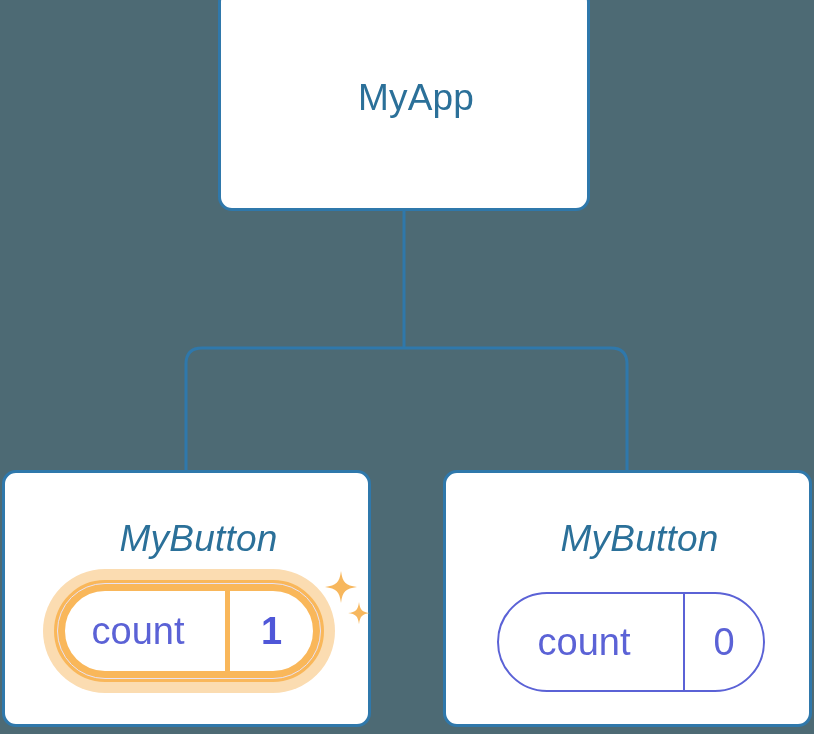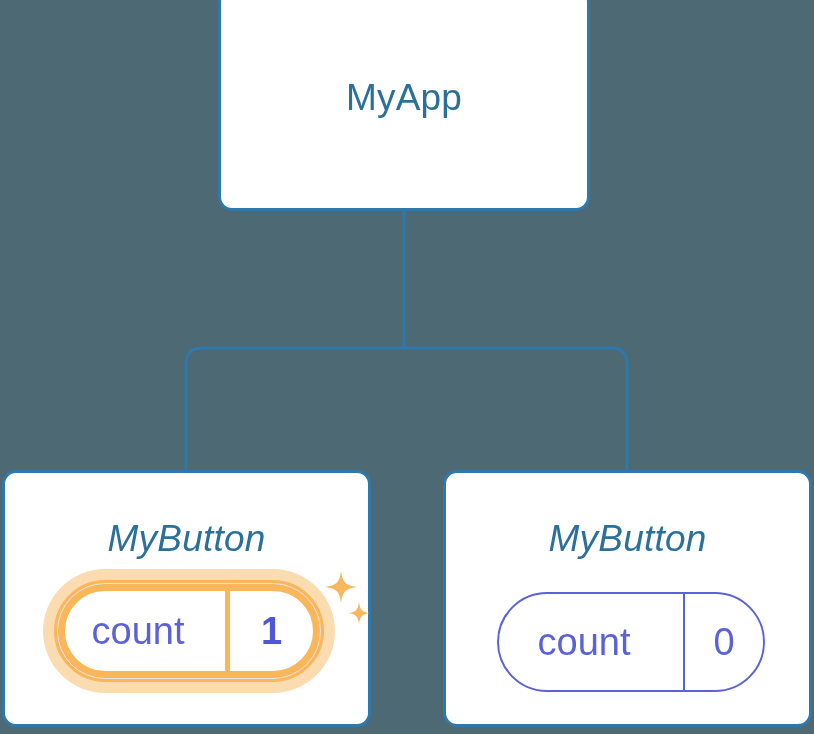--- a/index.html
+++ b/index.html
@@ -27,21 +27,21 @@
   
   .card {
     position: absolute;
     background: #ffffff;
     border: 3px solid #2f78ab;
     border-radius: 14px;
     box-sizing: border-box;
   }
   .card-title {
     position: absolute;
-    left: 0;
+    left: 12px;
     width: 100%;
     text-align: center;
     color: #2b7099;
     font-size: 37px;
     font-weight: 400;
     letter-spacing: 0.2px;
     white-space: nowrap;
   }
 
   #card-root          { left: 218px; top: -12px;  width: 372px; height: 223px; }

